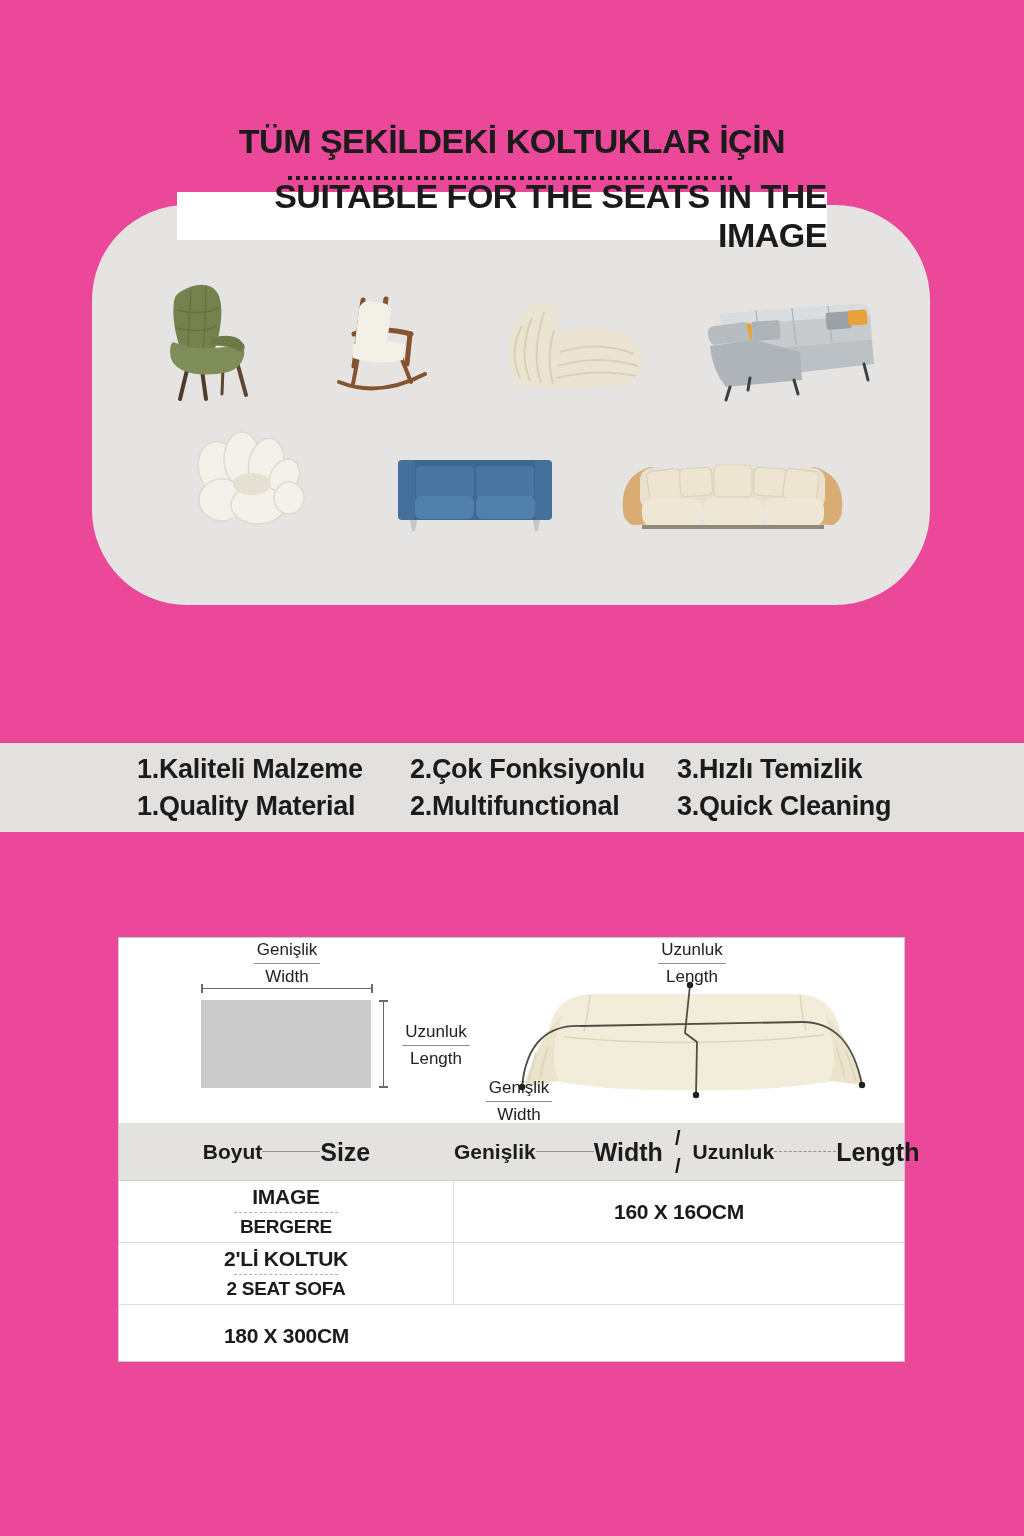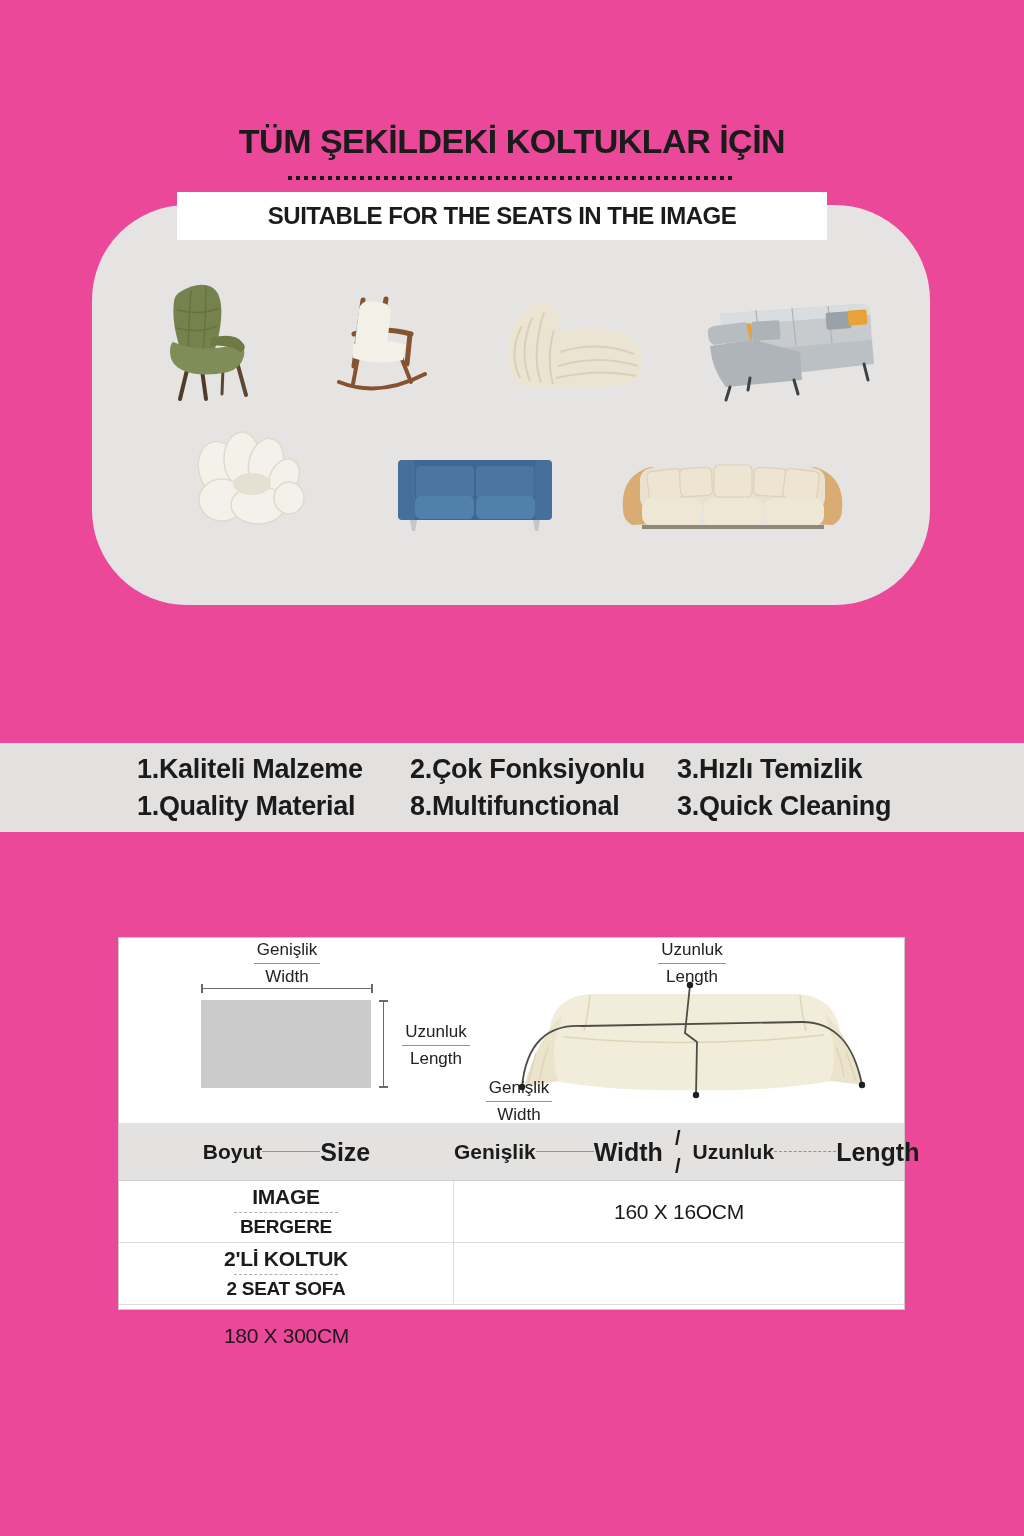--- a/index.html
+++ b/index.html
@@ -17,31 +17,31 @@
     background:repeating-linear-gradient(90deg,#1c1c1c 0 4px,transparent 4px 8px);
   }
   .furniture-panel{
     position:absolute;left:92px;top:205px;width:838px;height:400px;
     background:#e5e4e2;border-radius:95px;
   }
   .subtitle-band{
     position:absolute;left:177px;top:192px;width:650px;height:48px;background:#ffffff;
     display:flex;align-items:center;justify-content:center;
   }
-  .subtitle-band span{font-size:24px;font-weight:700;letter-spacing:-0.5px;}
+  .subtitle-band span{font-size:34px;font-weight:700;letter-spacing:-0.5px;text-align:right;}
   .furn{position:absolute;}
   .furn svg{display:block;width:100%;height:100%;}
   
   .features-bar{position:absolute;left:0;top:743px;width:1024px;height:89px;background:#e2e1e0;}
   .feature-col{position:absolute;top:8px;}
   .feature-col div{font-size:27px;font-weight:700;line-height:37px;letter-spacing:-0.3px;white-space:nowrap;}
   .fc1{left:137px}.fc2{left:410px}.fc3{left:677px}
   
   .size-guide{
-    position:absolute;left:118px;top:937px;width:787px;height:373px;
+    position:absolute;left:118px;top:937px;width:787px;height:425px;
     border:1px solid #c9c9c9;background:#ffffff;box-sizing:border-box;
   }
   .bi-label{position:absolute;display:flex;flex-direction:column;align-items:center;
     font-size:17px;color:#222;}
   .bi-label .tr{border-bottom:1px solid #929292;padding:0 3px 3px;}
   .bi-label .en{padding-top:3px;}
   .flat-rect{position:absolute;left:82px;top:62px;width:170px;height:88px;background:#cbcbcb;}
   .h-measure{position:absolute;left:82px;top:50px;width:172px;height:0;border-top:1.6px solid #6a6a6a;}
   .h-measure::before,.h-measure::after{content:"";position:absolute;width:1.6px;height:9px;background:#6a6a6a;top:-5px;}
   .h-measure::before{left:0}.h-measure::after{right:0}
@@ -56,21 +56,21 @@
   }
   .t-head-cell{display:flex;align-items:center;justify-content:center;}
   .t-rows{position:absolute;left:0;top:243px;width:100%;}
   .t-row{display:grid;grid-template-columns:335px 1fr;height:61px;border-bottom:1px solid #dcdcdc;}
   .t-row:last-child{border-bottom:none;}
   .t-cell{display:flex;flex-direction:column;align-items:center;justify-content:center;}
   .t-cell.name{border-right:1px solid #dcdcdc;}
   .t-cell .tr-name{font-size:21px;font-weight:700;line-height:24px;letter-spacing:-0.3px;}
   .t-cell .dash-sep{width:104px;height:0;border-top:1.6px dashed #b0b0b0;margin:3px 0;}
   .t-cell .en-name{font-size:19px;font-weight:700;line-height:22px;letter-spacing:-0.3px;}
-  .t-cell .size-value{font-size:21px;font-weight:400;letter-spacing:-0.3px;}
+  .t-cell .size-value{font-size:21px;font-weight:700;letter-spacing:-0.3px;}
   .head-bi{display:flex;flex-direction:row;align-items:center;}
   .head-bi .tr-name{font-size:21px;font-weight:700;line-height:24px;}
   .head-bi .sep-solid{width:58px;border-top:1px solid #929292;margin:3px 0;}
   .head-bi .sep-dash{width:62px;border-top:1px dashed #929292;margin:3px 0;}
   .head-bi .en-name{font-size:25px;font-weight:700;line-height:22px;}
   .dim-header{display:flex;align-items:center;gap:12px;}
   .slash-col{display:flex;flex-direction:column;align-items:center;}
   .slash-col span{font-size:20px;font-weight:700;line-height:28px;}
 </style>
 </head>
@@ -216,21 +216,21 @@
     <span>SUITABLE FOR THE SEATS IN THE IMAGE</span>
   </div>
 
   <div class="features-bar">
     <div class="feature-col fc1">
       <div>1.Kaliteli Malzeme</div>
       <div>1.Quality Material</div>
     </div>
     <div class="feature-col fc2">
       <div>2.Çok Fonksiyonlu</div>
-      <div>8.Multifunctional</div>
+      <div>2.Multifunctional</div>
     </div>
     <div class="feature-col fc3">
       <div>3.Hızlı Temizlik</div>
       <div>3.Quick Cleaning</div>
     </div>
   </div>
 
   <div class="size-guide">
 
     <div class="bi-label" style="left:118px;top:2px;width:100px">

